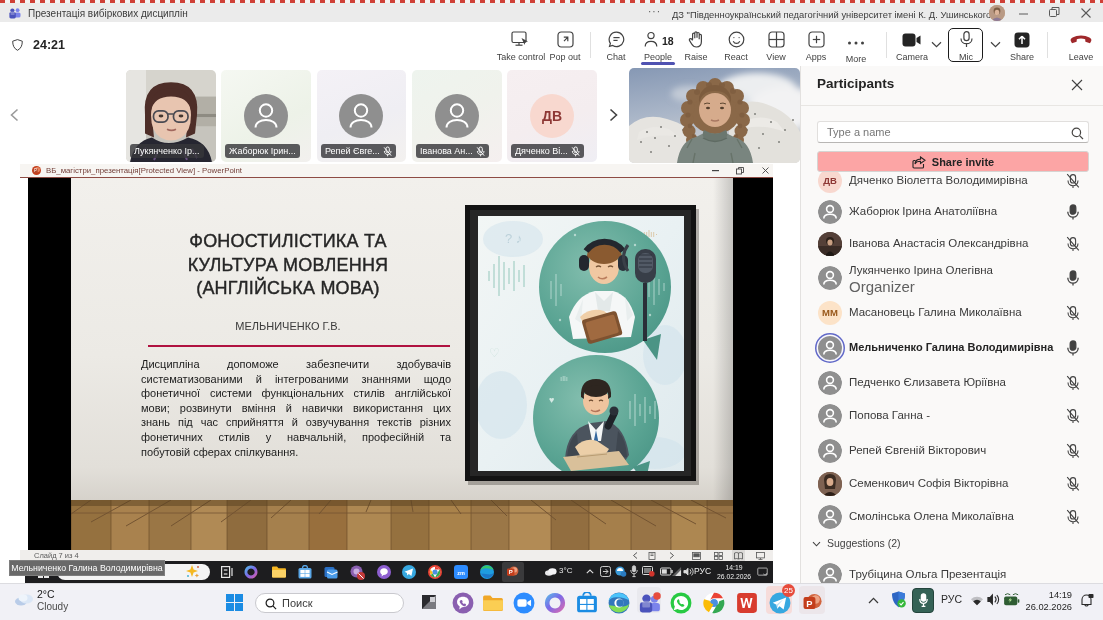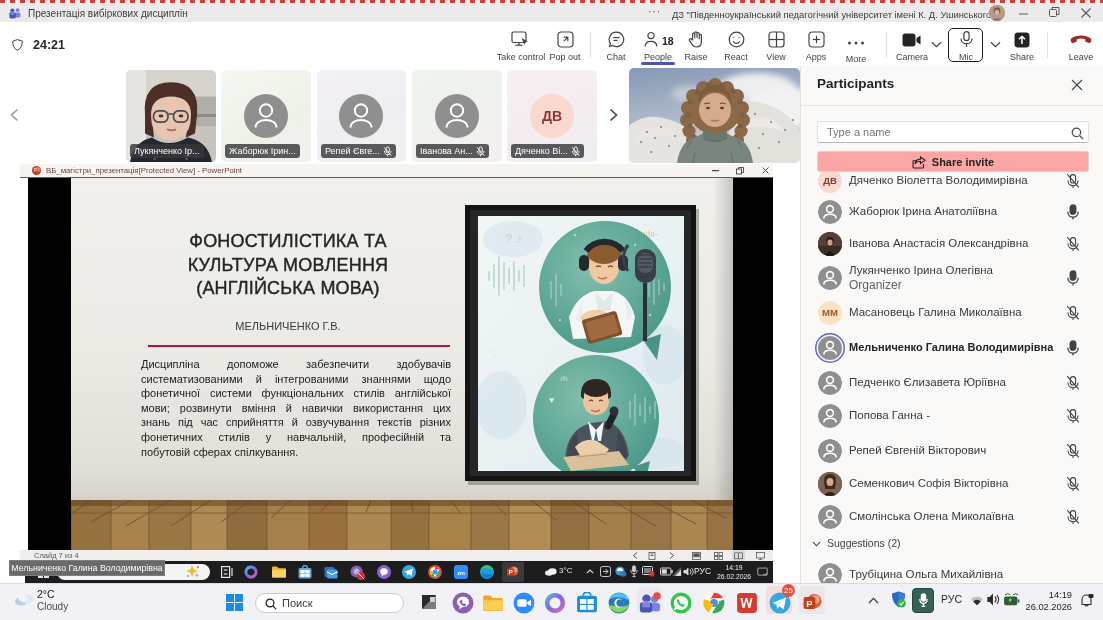--- a/index.html
+++ b/index.html
@@ -424,21 +424,21 @@
       <div class="pname">Жаборюк Ірина Анатоліївна</div>
       <svg class="pmic" width="16" height="16">
           <use href="#micon"></use>
         </svg>
     </div>
     <div class="prow" style="top:195px;">
       <div class="pavatar"><svg width="24" height="24" viewBox="0 0 24 24">
             <use href="#defperson"></use>
           </svg></div>
       <div class="pname" style="top:3px;">Лукянченко Ірина Олегівна</div>
-      <div class="abs" style="left:48px;top:17px;font-size:12px;color:#616161;">Organizer</div>
+      <div class="abs" style="left:48px;top:17px;font-size:15px;color:#616161;">Organizer</div>
       <svg class="pmic" width="16" height="16">
           <use href="#micon"></use>
         </svg>
     </div>
     <div class="prow" style="top:230px;">
       <div class="pavatar" style="background:#fce3c8;color:#99591c;font-weight:bold;font-size:9.5px;text-align:center;line-height:24px;">ММ</div>
       <div class="pname">Масановець Галина Миколаївна</div>
       <svg class="pmic" width="16" height="16">
           <use href="#micoff"></use>
         </svg>
@@ -504,21 +504,21 @@
         </svg>
     </div>
     <svg class="abs" style="left:11px;top:475px" width="9" height="6" viewBox="0 0 9 6" fill="none" stroke="#424242" stroke-width="1.1">
         <path d="M1 1.2 L4.5 4.8 L8 1.2"></path>
       </svg>
     <div class="abs" style="left:26px;top:471px;font-size:10.5px;color:#424242;">Suggestions (2)</div>
     <div class="prow" style="top:492px;">
       <div class="pavatar"><svg width="24" height="24" viewBox="0 0 24 24">
             <use href="#defperson"></use>
           </svg></div>
-      <div class="pname">Трубіцина Ольга Михайлівна</div>
+      <div class="pname">Трубіцина Ольга Презентація</div>
     </div>
   </div>
   <div class="abs" id="ppt">
 
     <div class="abs" style="left:0;top:0;width:753px;height:13px;background:#f7f5f2;">
       <svg class="abs" style="left:12px;top:2px" width="9" height="9" viewBox="0 0 9 9">
           <circle cx="4.5" cy="4.5" r="4.5" fill="#c43e1c"></circle>
           <circle cx="5.4" cy="3.6" r="2.6" fill="#e8855e"></circle>
           <rect x="1.1" y="2.4" width="4.6" height="4.6" rx="0.8" fill="#b7472a"></rect>
           <text x="3.4" y="6.4" font-size="4.5" fill="#fff" text-anchor="middle" font-family="Liberation Sans">P</text>

